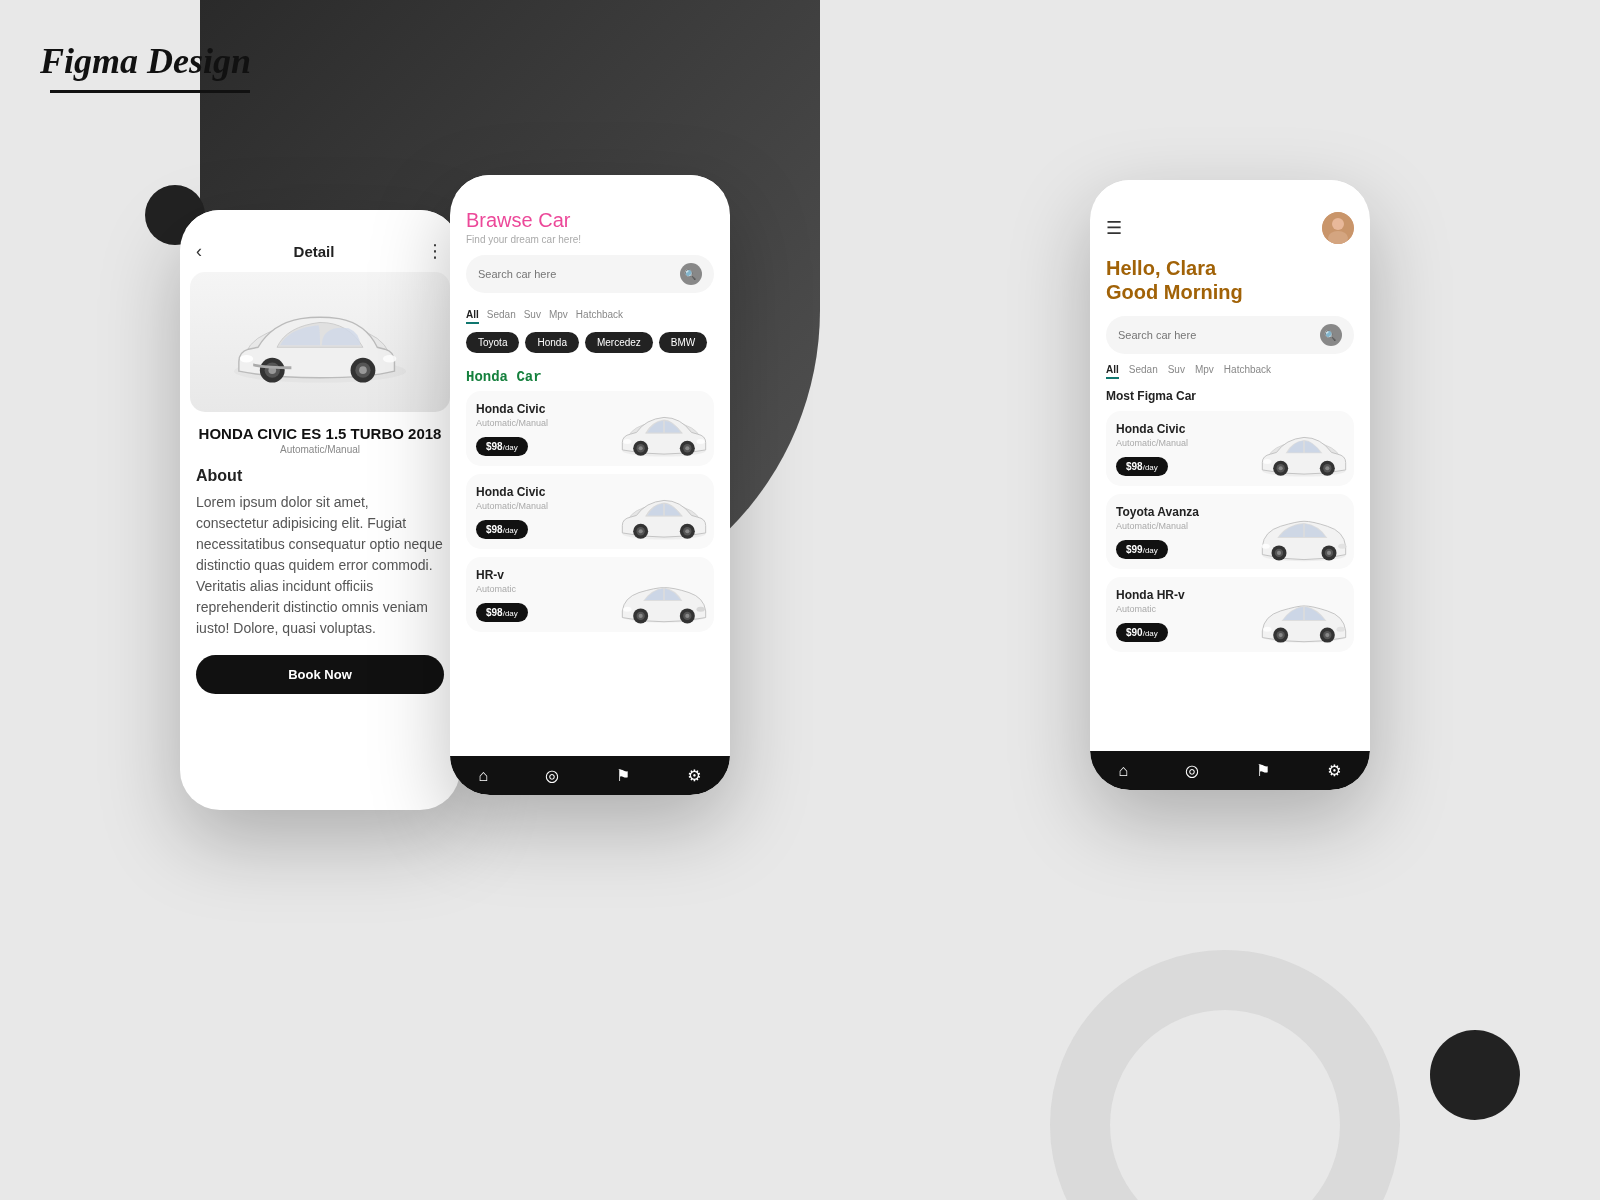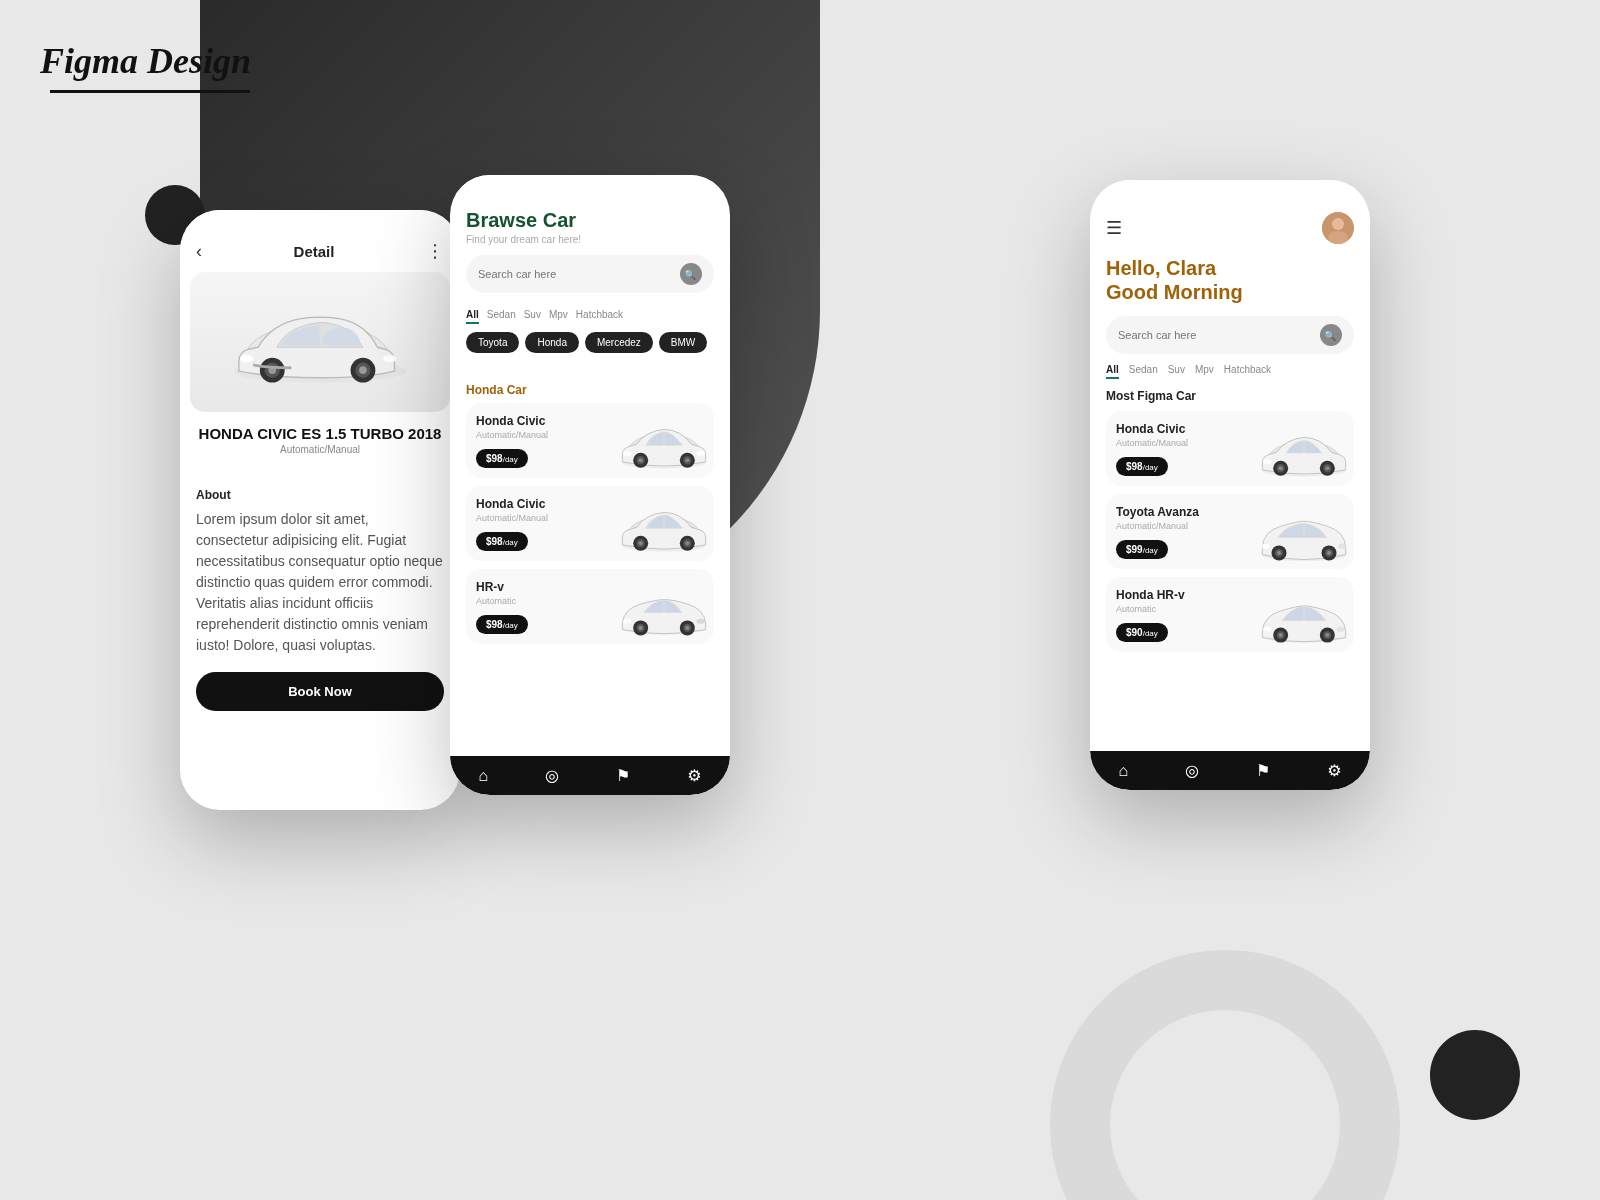--- a/index.html
+++ b/index.html
@@ -156,24 +156,23 @@
       text-align: center;
     }
     .detail-car-sub {
       font-size: 10px;
       color: #888;
       padding: 0 16px 8px;
       text-align: center;
     }
     .detail-about {
       padding: 4px 16px 4px;
-      font-size: 12px;
+      font-size: 16px;
       font-weight: 600;
       color: #222;
-      margin-top: 21px;
     }
     .detail-desc {
       padding: 3px 16px 6px;
       font-size: 14px;
       color: #555;
       line-height: 1.5;
     }
     .spec-box {
       margin: 4px 16px;
       border: 1px solid #e8e8e8;
@@ -213,22 +212,22 @@
       cursor: pointer;
       text-align: center;
     }
 
     
     .browse-header {
       padding: 14px 16px 6px;
     }
     .browse-title {
       font-size: 20px;
-      font-weight: 700;
-      color: #14532d;
+      font-weight: 400;
+      color: #ec4899;
       margin-bottom: 2px;
     }
     .browse-subtitle {
       font-size: 10px;
       color: #aaa;
       margin-bottom: 10px;
     }
     .search-box {
       display: flex;
       align-items: center;
@@ -268,37 +267,38 @@
     .filter-tab-active {
       color: #222;
       font-weight: 600;
       border-bottom: 2px solid #0f766e;
       padding-bottom: 2px;
     }
     .brand-chips {
       display: flex;
       gap: 6px;
       padding: 0 16px;
-      margin-bottom: 26px;
+      margin-bottom: 12px;
       overflow: hidden;
     }
     .brand-chip {
       background: #222;
       color: #fff;
       border-radius: 15px;
       padding: 5px 12px;
       font-size: 10px;
       font-weight: 500;
       white-space: nowrap;
     }
     .section-title {
-      font-size: 12px;
-      font-weight: 600;
-      color: #a16207;
+      font-size: 14px;
+      font-weight: 600;
+      color: #15803d;
       padding: 4px 16px 6px;
+      font-family: Liberation Mono, monospace;
     }
     .car-list {
       overflow-y: auto;
       max-height: 380px;
       padding: 0 16px;
     }
     .car-card {
       background: #f9f9f9;
       border-radius: 15px;
       padding: 10px;

